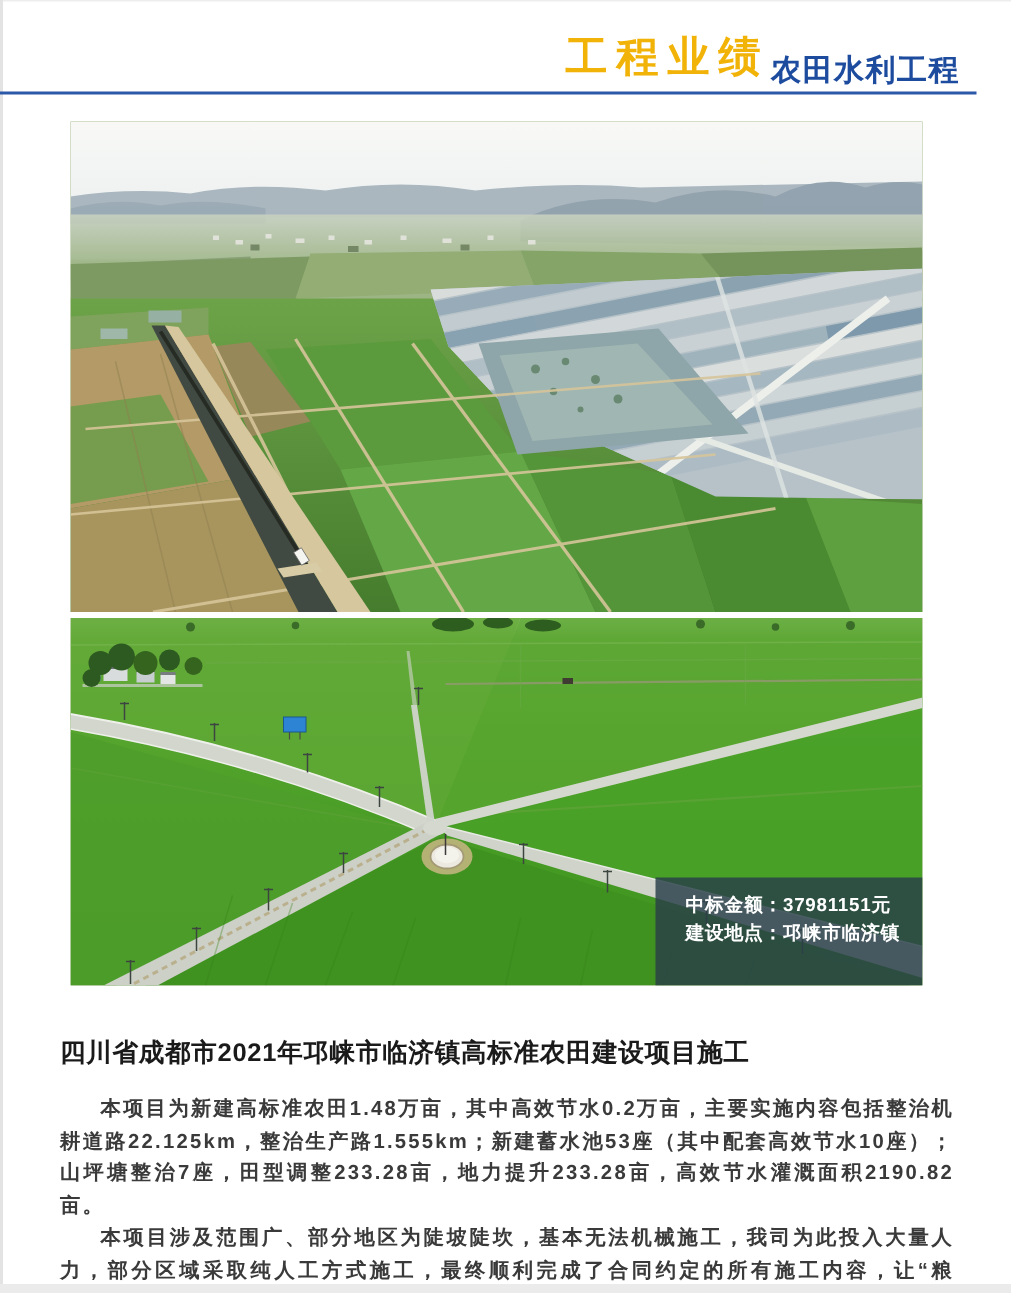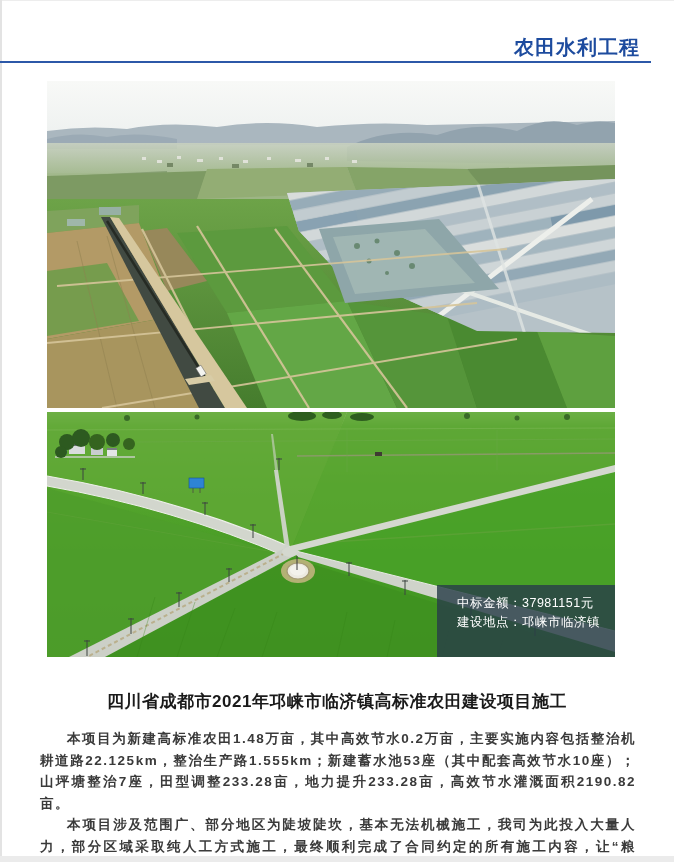--- a/index.html
+++ b/index.html
@@ -15,39 +15,40 @@
     font-weight:bold;color:#1D4B9E;letter-spacing:1px;white-space:nowrap;}
   .header-rule{position:absolute;left:0;top:61px;width:651px;height:2px;background:#2C58A8;}
 
   .photo{position:absolute;left:47px;overflow:hidden;background:#9db585;}
   .photo svg{display:block;width:100%;height:100%;}
   .photo1{top:81px;width:568px;height:327px;}
   .photo2{top:412px;width:568px;height:245px;}
 
   .info-overlay{position:absolute;left:390px;top:173px;width:178px;height:72px;
     background:rgba(40,62,72,0.82);color:#ffffff;box-sizing:border-box;
-    padding:11px 0 0 20px;font-weight:normal;font-size:12.5px;letter-spacing:0.5px;}
+    padding:11px 0 0 20px;font-weight:bold;font-size:12.5px;letter-spacing:0.5px;}
   .info-overlay .line{line-height:14px;white-space:nowrap;}
   .info-overlay .line + .line{margin-top:5px;}
 
   .article-title{position:absolute;left:40px;top:690px;width:594px;margin:0;
-    text-align:center;font-size:17px;line-height:24px;font-weight:bold;color:#1A1A1A;
+    font-size:17px;line-height:24px;font-weight:bold;color:#1A1A1A;
     letter-spacing:0.5px;}
   .article-body{position:absolute;left:40px;top:728px;width:596px;color:#3A3A3A;
     font-size:13.5px;line-height:21.5px;text-align:justify;letter-spacing:1.5px;
     font-weight:600;}
   .article-body p{margin:0;text-indent:2em;}
 </style>
 </head>
 <body>
 
 <div class="page">
   <div class="edge-top"></div>
   <div class="edge-left"></div>
 
+  <div class="header-title">工程业绩</div>
   <div class="header-subtitle">农田水利工程</div>
   <div class="header-rule"></div>
 
   <div class="photo photo1">
     <svg viewBox="0 0 568 327" preserveAspectRatio="none">
       <defs>
         <linearGradient id="sky1" x1="0" y1="0" x2="0" y2="1">
           <stop offset="0" stop-color="#f8f9f7"></stop>
             <stop offset="0.6" stop-color="#eef1f0"></stop>
             <stop offset="1" stop-color="#e0e6e7"></stop>

